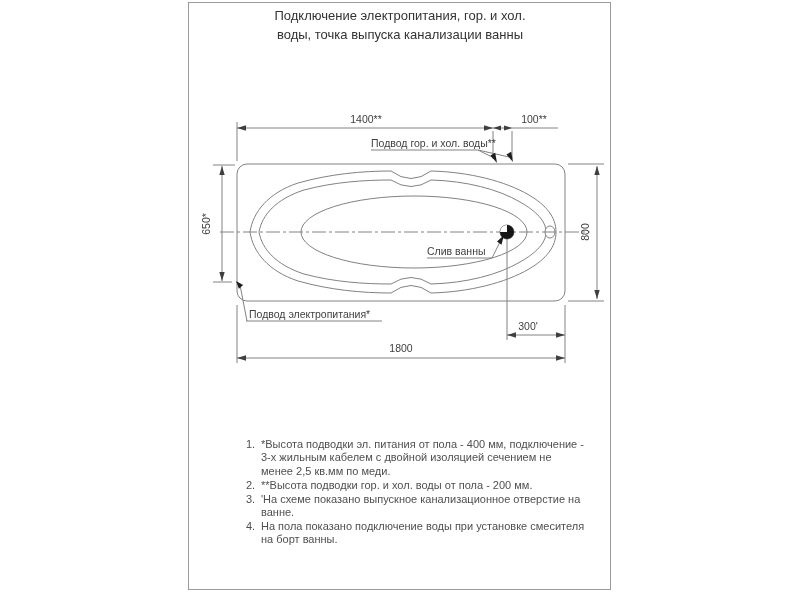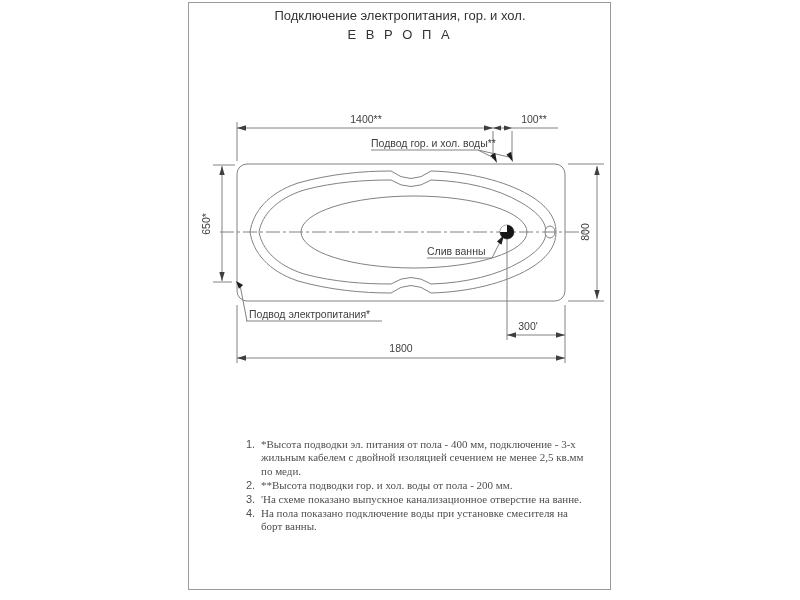--- a/index.html
+++ b/index.html
@@ -9,32 +9,32 @@
         border:1px solid #9a9a9a;background:#fff;box-sizing:border-box;}
   .title-block{position:absolute;left:188px;top:7px;width:424px;text-align:center;
                color:#333;font-size:13px;line-height:18.5px;}
   .title-block .brand{letter-spacing:3px;}
   svg{position:absolute;left:0;top:0;}
   svg text{font-family:"Liberation Sans", sans-serif;font-size:10.5px;fill:#3f3f3f;}
   .notes{position:absolute;left:246px;top:438px;width:340px;color:#4f4f4f;
          font-size:11px;line-height:13.4px;}
   .note{display:flex;margin:0 0 0.5px 0;}
   .note-num{width:15px;flex:0 0 15px;}
-  .note-text{flex:1;font-family:Liberation Serif, serif;}
+  .note-text{flex:1;}
 </style>
 </head>
 <body>
 
 <div class="canvas">
 
   <div class="page"></div>
 
   <div class="title-block">
     <div>Подключение электропитания, гор. и хол.</div>
-    <div class="brand">Е В Р О П А</div>
+    <div>воды, точка выпуска канализации ванны</div>
   </div>
 
   <svg width="800" height="600" viewBox="0 0 800 600">
     <g stroke="#828282" stroke-width="1" fill="none">
 
       <rect x="237" y="164" width="328" height="137" rx="10"></rect>
       <path d="M 250 232 C 253 212 268 193 298 183 C 330 174 362 171 391 171 Q 411 186 431 171 C 469 172 505 181 529 195 C 546 205 556 217 556 232 C 556 247 546 259 529 269 C 505 283 469 292 431 293 Q 411 278 391 293 C 362 293 330 290 298 281 C 268 271 253 252 250 232 Z"></path>
       <path d="M 259 232 C 262 215 276 199 304 190 C 334 182 364 180 391 180 Q 411 193 431 180 C 466 181 498 189 520 202 C 536 211 546 221 546 232 C 546 243 536 253 520 262 C 498 275 466 283 431 284 Q 411 271 391 284 C 364 284 334 282 304 274 C 276 265 262 249 259 232 Z"></path>
       <ellipse cx="414" cy="232" rx="113" ry="36"></ellipse>
       <ellipse cx="550" cy="232" rx="5" ry="6" fill="#fff"></ellipse>

